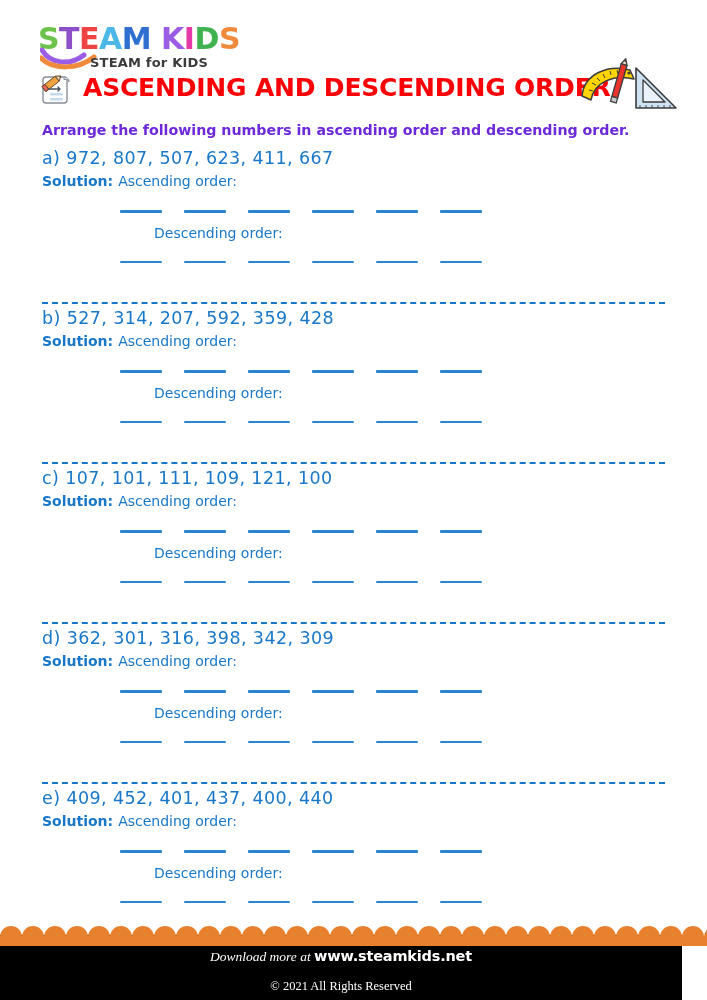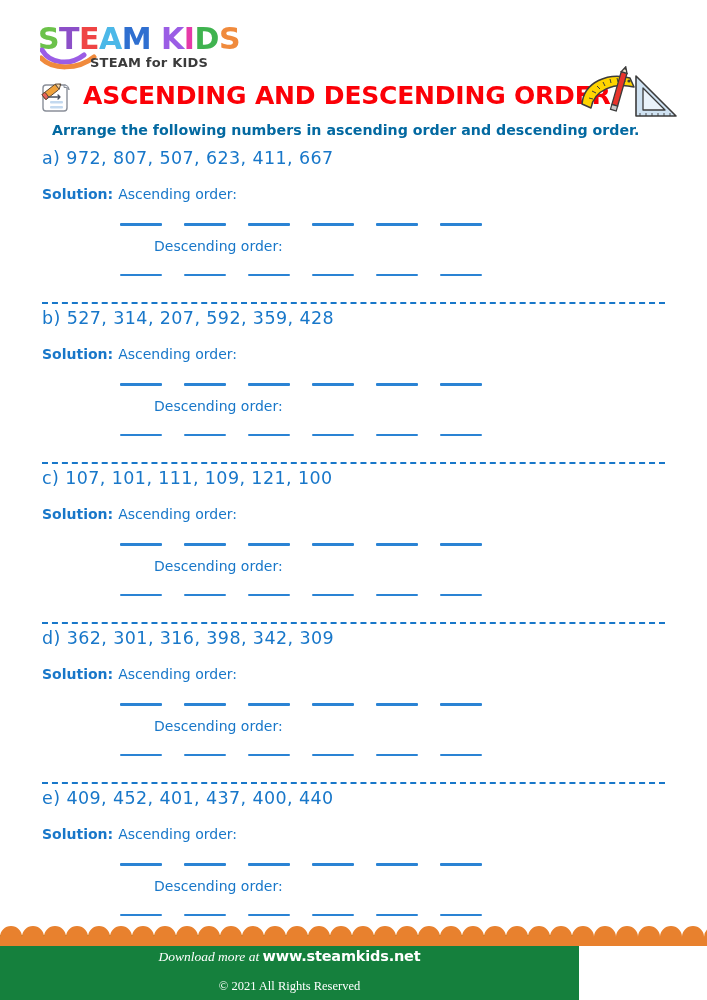--- a/index.html
+++ b/index.html
@@ -85,21 +85,21 @@
     margin: 0 6px;
   }
   .nd-rule.name { width: 250px; }
   .nd-rule.date { width: 90px; }
   .nd-label.date { margin-left: 12px; }
 
   
   .title-row {
     position: absolute;
     left: 38px;
-    top: 80px;
+    top: 72px;
     width: 640px;
     height: 40px;
   }
 
   .notepad-icon {
     position: absolute;
     left: 0px;
     top: 1px;
     width: 36px;
     height: 34px;
@@ -121,25 +121,25 @@
     position: absolute;
     right: -6px;
     top: -14px;
     width: 120px;
     height: 58px;
   }
 
   
   .instruction {
     position: absolute;
-    left: 52px;
+    left: 42px;
     top: 122px;
     font-size: 14.2px;
     font-weight: 700;
-    color: #0369a1;
+    color: #6d28d9;
     font-family: "DejaVu Sans", sans-serif;
   }
 
   
   .questions {
     position: absolute;
     left: 0;
     top: 144px;
     width: 707px;
   }
@@ -154,21 +154,21 @@
     font-size: 17.5px;
     color: #1877c9;
     font-family: "DejaVu Sans", sans-serif;
     letter-spacing: 0.4px;
     padding-top: 4px;
     white-space: nowrap;
   }
   .q-label { margin-right: 6px; }
 
   .q-solution {
-    margin-top: 18px;
+    margin-top: 5px;
     font-size: 14px;
     color: #1877c9;
     font-family: "DejaVu Sans", sans-serif;
     white-space: nowrap;
   }
   .sol-word {
     font-weight: 700;
     margin-right: 5px;
   }
 
@@ -203,23 +203,23 @@
     bottom: 0;
     border-top: 2px dashed #1877c9;
     height: 0;
   }
 
   
   .footer {
     position: absolute;
     left: 0;
     bottom: 0;
-    width: 579px;
+    width: 682px;
     height: 65px;
-    background: #15803d;
+    background: #000000;
   }
 
   .scallop {
     position: absolute;
     left: 0;
     top: -9px;
     width: 707px;
     height: 20px;
     display: block;
   }

